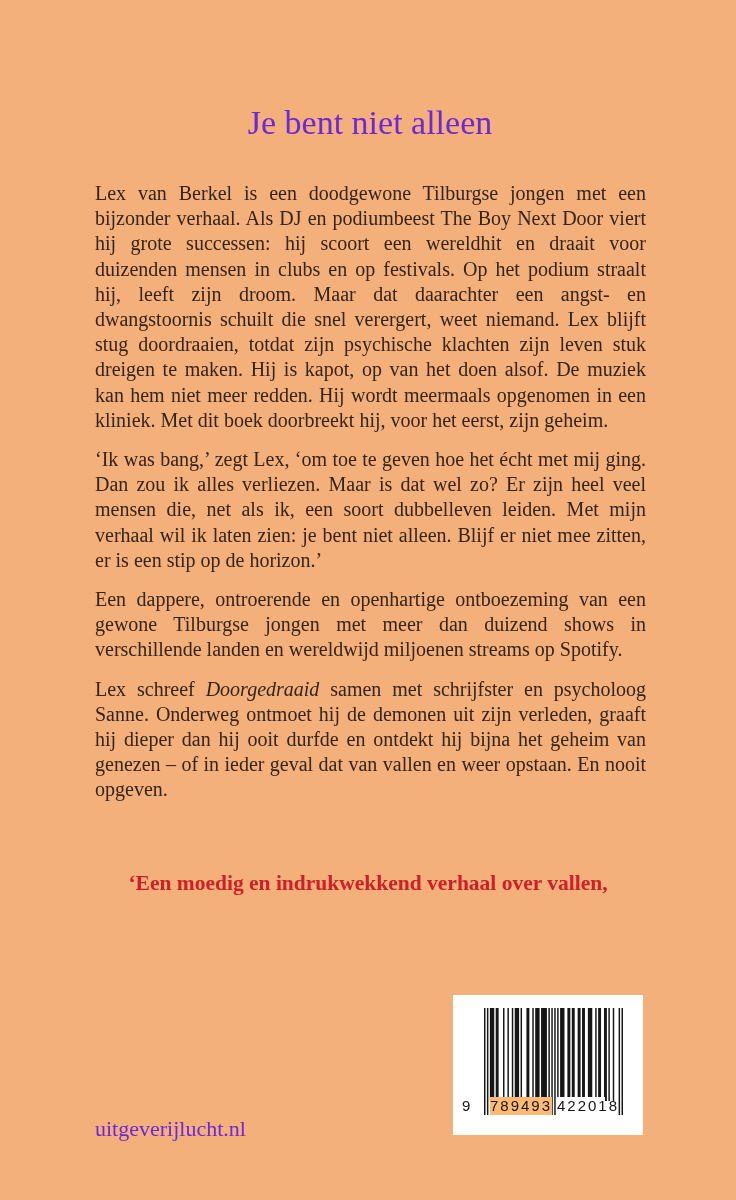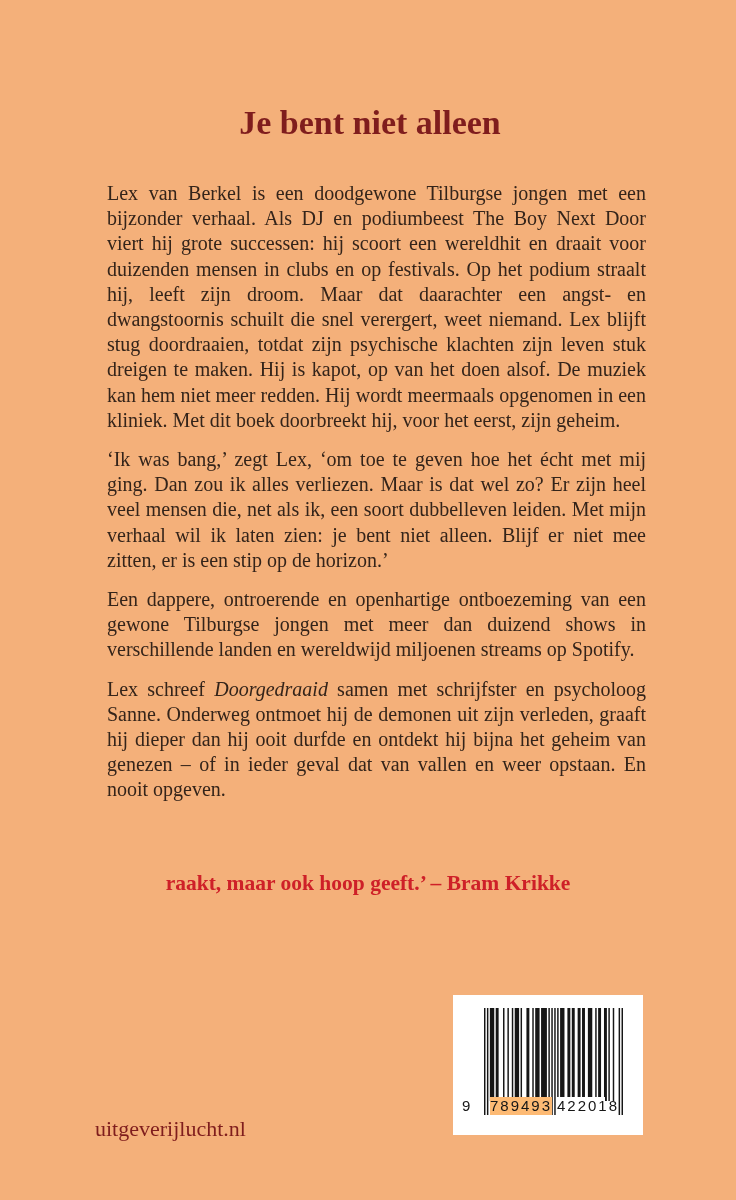--- a/index.html
+++ b/index.html
@@ -5,28 +5,28 @@
   html,body{margin:0;padding:0;}
   body{
     width:736px;height:1200px;
     background:#f4b07a;
     font-family:"Liberation Serif","DejaVu Serif",serif;
     position:relative;overflow:hidden;
   }
   .cover-title{
     position:absolute;top:103px;left:95px;width:550px;
     margin:0;text-align:center;
-    font-size:34px;font-weight:bold;line-height:40px;
-    color:#7f1d1d;
+    font-size:34px;font-weight:normal;line-height:40px;
+    color:#6d28d9;
   }
   .blurb{
     position:absolute;top:181px;left:95px;width:551px;
     font-size:20px;line-height:25.2px;color:#34241a;
   }
-  .blurb p{margin:0 0 14px 12px;text-align:justify;}
+  .blurb p{margin:0 0 14px 0;text-align:justify;}
   .endorsement{
     position:absolute;top:869px;left:76px;width:584px;
     text-align:center;font-weight:bold;
     font-size:21.5px;line-height:29.5px;color:#ce2028;
   }
   .barcode-box{
     position:absolute;left:453px;top:995px;width:190px;height:140px;
     background:#ffffff;
   }
   .barcode-svg{
@@ -37,37 +37,37 @@
   .barcode-digits span{
     position:absolute;top:102px;
     font-family:"Liberation Sans","DejaVu Sans",sans-serif;
     font-size:15px;color:#161616;line-height:18px;
   }
   .bd-first{left:9px;}
   .bd-left{left:37px;width:62px;letter-spacing:2px;background:#fdba74;}
   .bd-right{left:104px;width:48px;text-align:center;letter-spacing:2px;background:#fff;}
   .publisher-url{
     position:absolute;left:95px;top:1116px;
-    font-size:22px;color:#7f1d1d;
+    font-size:22px;color:#6d28d9;
   }
 </style>
 </head>
 <body>
 
 <h1 class="cover-title">Je bent niet alleen</h1>
 
 <section class="blurb">
     <p><span>Lex van Berkel is een doodgewone Tilburgse jongen met een bijzonder verhaal. Als DJ en podiumbeest The Boy Next Door viert hij grote successen: hij scoort een wereldhit en draait voor duizenden mensen in clubs en op festivals. Op het podium straalt hij, leeft zijn droom. Maar dat daarachter een angst- en dwangstoornis schuilt die snel verergert, weet niemand. Lex blijft stug doordraaien, totdat zijn psychische klachten zijn leven stuk dreigen te maken. Hij is kapot, op van het doen alsof. De muziek kan hem niet meer redden. Hij wordt meermaals opgenomen in een kliniek. Met dit boek doorbreekt hij, voor het eerst, zijn geheim.</span></p>
     <p><span>‘Ik was bang,’ zegt Lex, ‘om toe te geven hoe het écht met mij ging. Dan zou ik alles verliezen. Maar is dat wel zo? Er zijn heel veel mensen die, net als ik, een soort dubbelleven leiden. Met mijn verhaal wil ik laten zien: je bent niet alleen. Blijf er niet mee zitten, er is een stip op de horizon.’</span></p>
     <p><span>Een dappere, ontroerende en openhartige ontboezeming van een gewone Tilburgse jongen met meer dan duizend shows in verschillende landen en wereldwijd miljoenen streams op Spotify.</span></p>
     <p><span>Lex schreef </span><span style="font-style: italic;">Doorgedraaid</span><span> samen met schrijfster en psycholoog Sanne. Onderweg ontmoet hij de demonen uit zijn verleden, graaft hij dieper dan hij ooit durfde en ontdekt hij bijna het geheim van genezen – of in ieder geval dat van vallen en weer opstaan. En nooit opgeven.</span></p>
   </section>
 
 <div class="endorsement">
-    <div>raakt, maar ook hoop geeft.’ – Bram Krikke</div>
+    <div>‘Een moedig en indrukwekkend verhaal over vallen,</div>
   </div>
 
 <div class="barcode-box">
   <svg class="barcode-svg" viewBox="0 0 95 107" preserveAspectRatio="none" aria-hidden="true">
       <rect x="0" y="0" width="1" height="107"></rect>
       <rect x="2" y="0" width="1" height="107"></rect>
       <rect x="4" y="0" width="3" height="93"></rect>
       <rect x="8" y="0" width="2" height="93"></rect>
       <rect x="13" y="0" width="1" height="93"></rect>
       <rect x="16" y="0" width="1" height="93"></rect>

